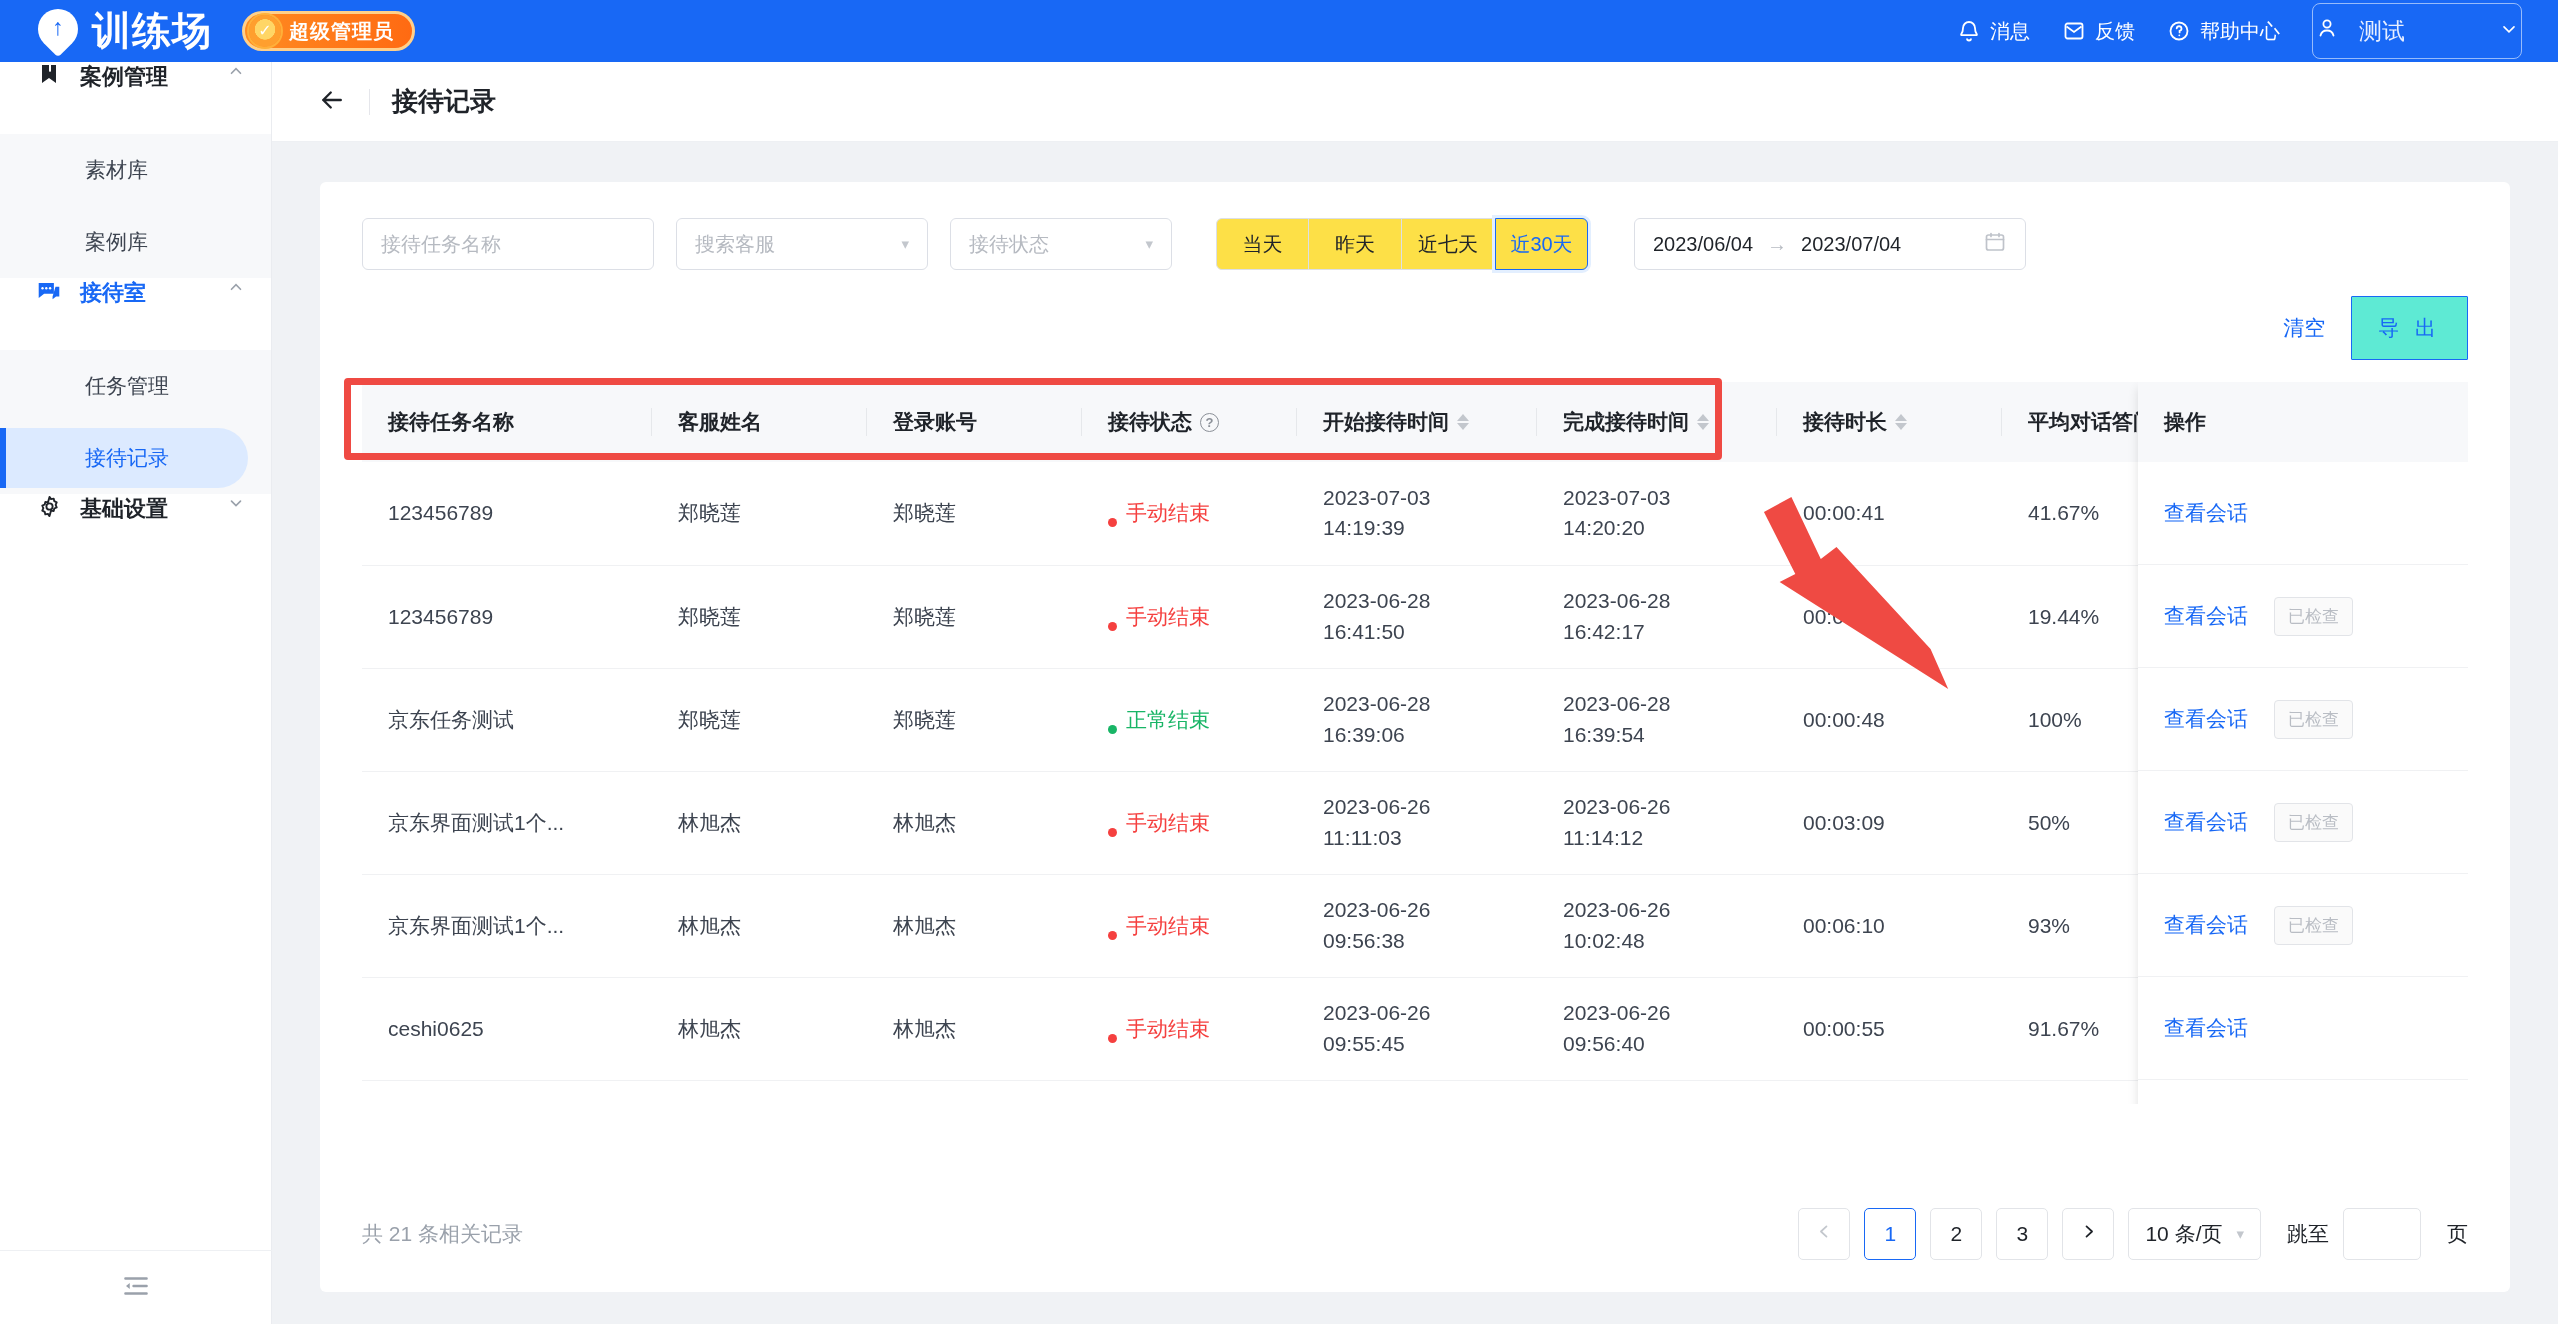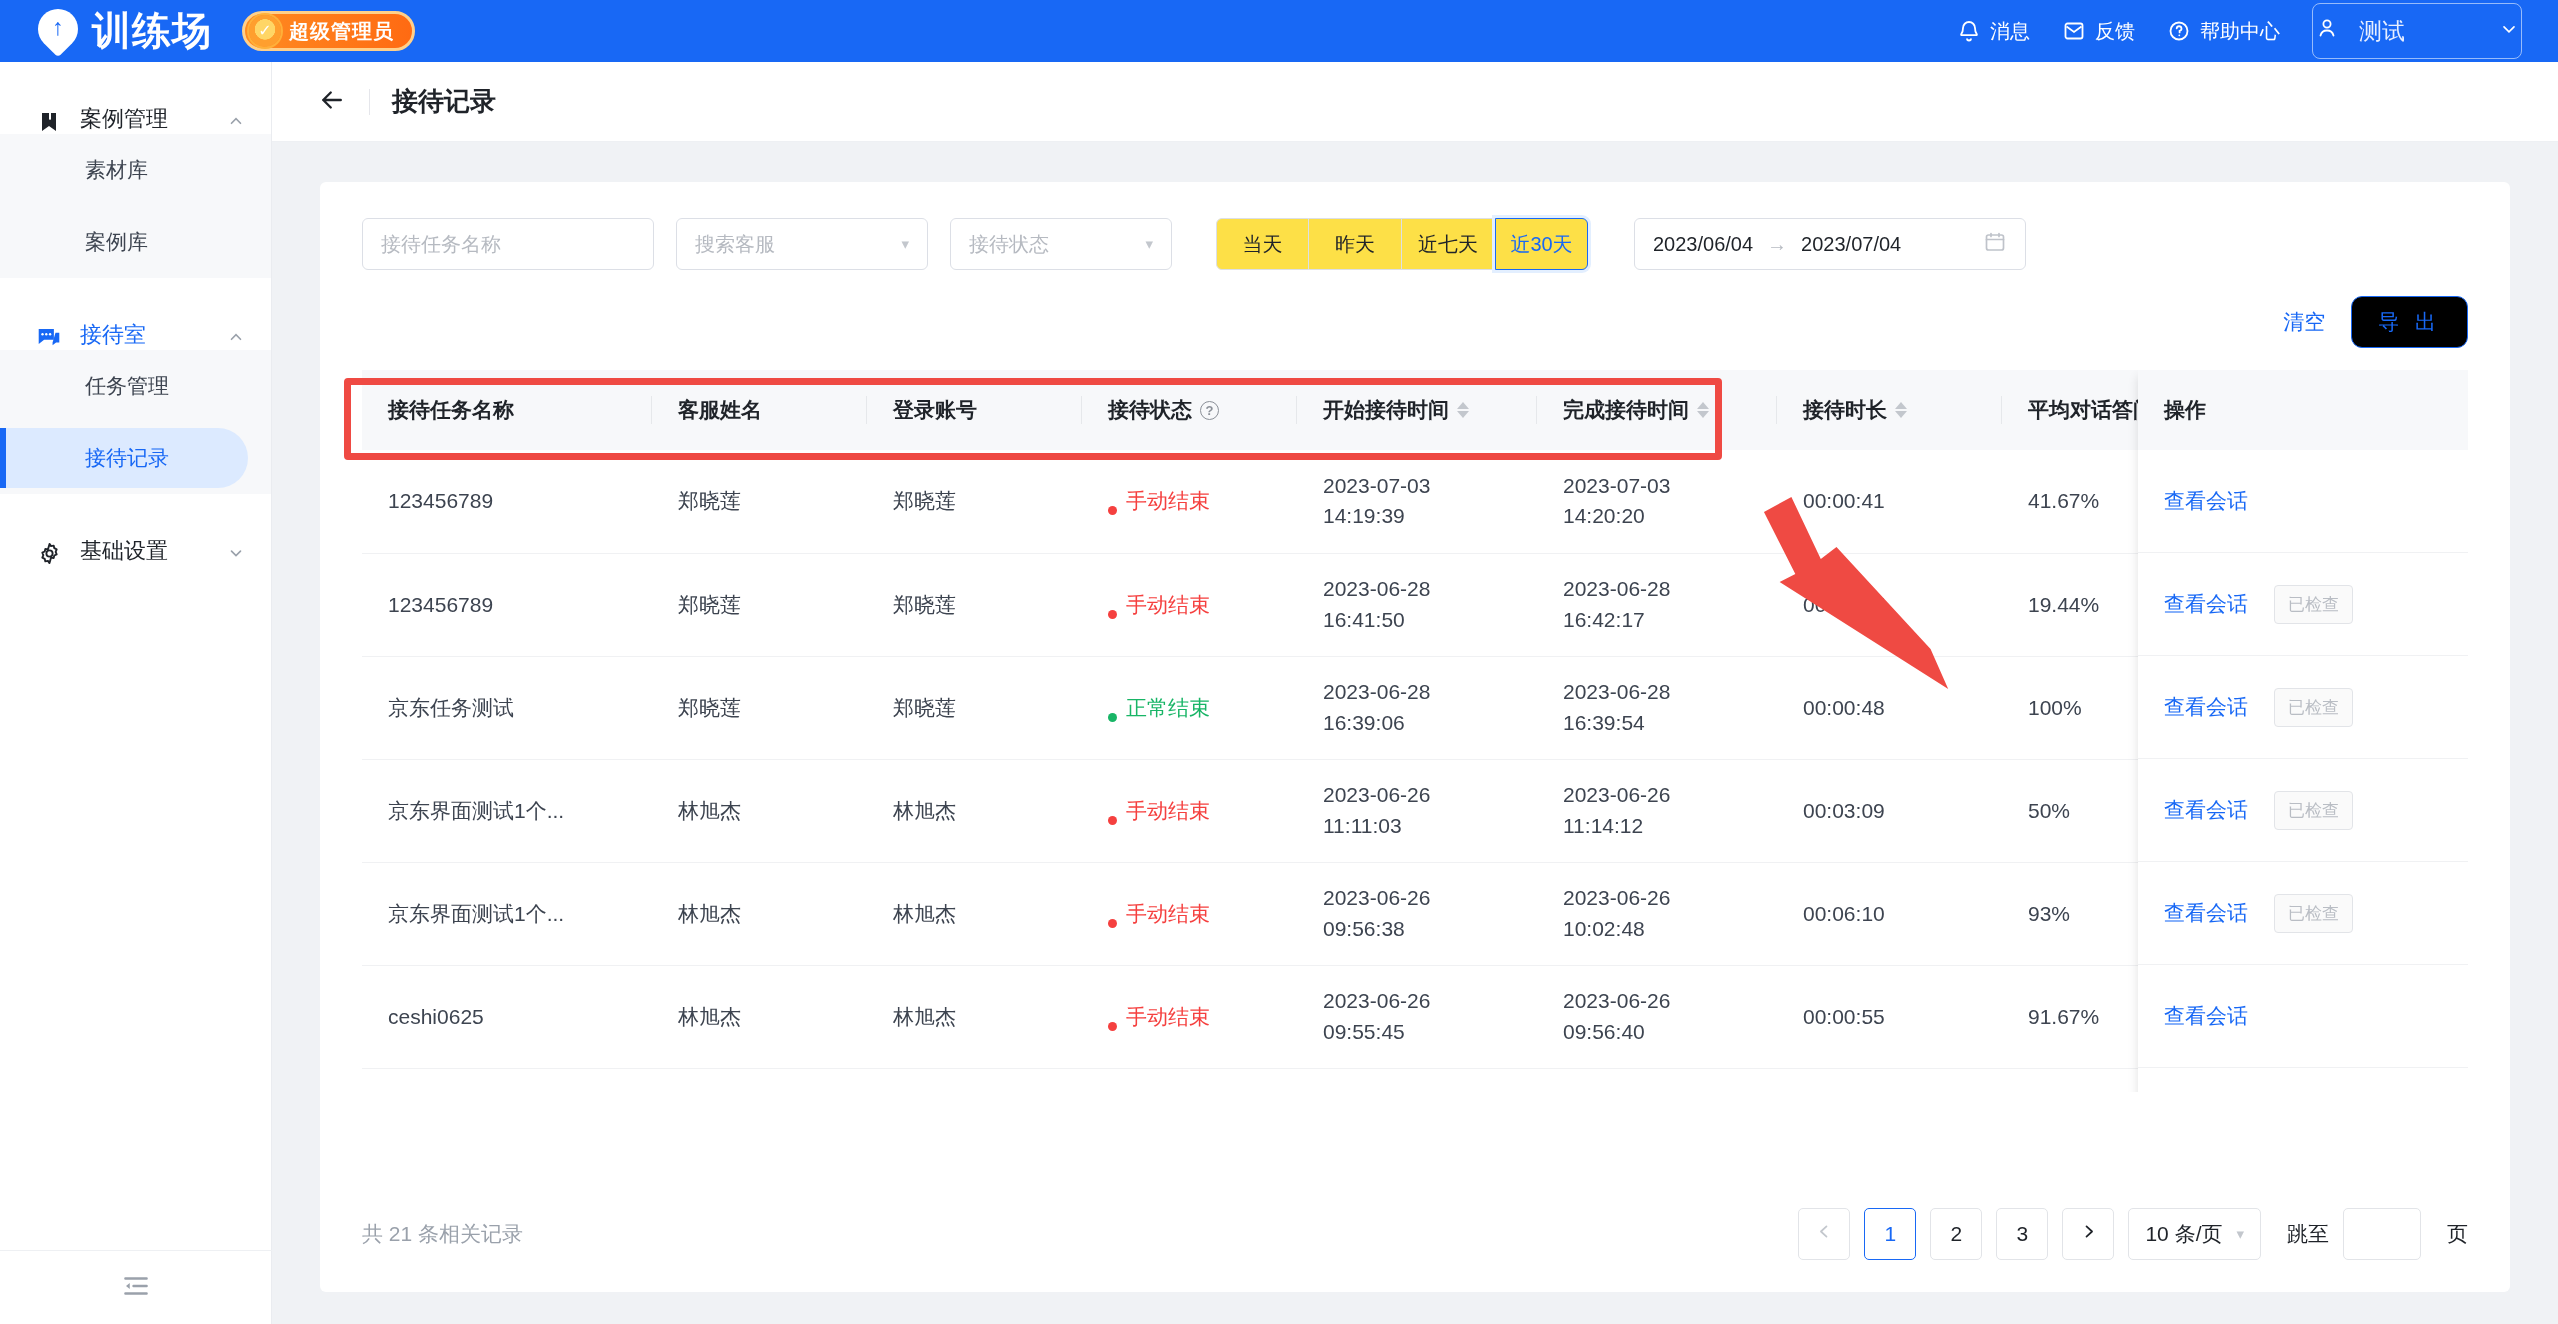--- a/index.html
+++ b/index.html
@@ -64,22 +64,22 @@
     min-width: 210px;
   }
   .user-chip .uname { color: #e8efff; flex: 1; }
 
   
   .sidebar {
     position: absolute; left: 0; top: 62px; width: 272px; height: 1262px;
     background: #fff; border-right: 1px solid #eaecf0;
   }
   .nav-group {
-    height: 72px; display: flex; align-items: flex-end; gap: 18px;
-    padding: 0 26px 0 36px; font-size: 22px; color: #1f2329; cursor: pointer;
+    height: 72px; display: flex; align-items: flex-start; gap: 18px;
+    padding: 0 26px 0 36px; font-size: 22px; color: #1f2329; cursor: pointer; font-weight: bold;
   }
   .nav-group .gicon { width: 26px; display: flex; justify-content: center; }
   .nav-group .glabel { flex: 1; }
   .nav-group.active { color: #1868f5; }
   .nav-group .chev { color: #9aa1ab; font-size: 16px; }
   .subwrap { background: #f7f8fa; }
   .nav-sub {
     height: 72px; display: flex; align-items: center; position: relative;
     padding-left: 85px; font-size: 21px; color: #3d4450; cursor: pointer;
   }
@@ -151,23 +151,23 @@
   .daterange .cal { margin-left: auto; color: #bfc3ca; }
 
   
   .actions {
     display: flex; align-items: center; justify-content: flex-end; gap: 26px;
     padding: 26px 42px 0 0;
   }
   .link-btn { color: #1868f5; font-size: 21px; cursor: pointer; }
   .outline-btn {
     border: 1px solid #1868f5; color: #1868f5; font-size: 21px;
-    height: 52px; padding: 0 26px; border-radius: 11px;
+    height: 64px; padding: 0 26px; border-radius: 1px;
     display: flex; align-items: center; letter-spacing: 5px; cursor: pointer;
-    background: #000000;
+    background: #5eead4;
   }
 
   
   .table-wrap { margin: 22px 0 0 42px; width: 2106px; position: relative; }
   table { border-collapse: collapse; width: 2106px; table-layout: fixed; }
   thead th {
     background: #f7f8fa; height: 80px; font-size: 21px; color: #1f2329;
     font-weight: bold; text-align: left; padding: 0 0 0 26px; white-space: nowrap;
     position: relative;
   }

